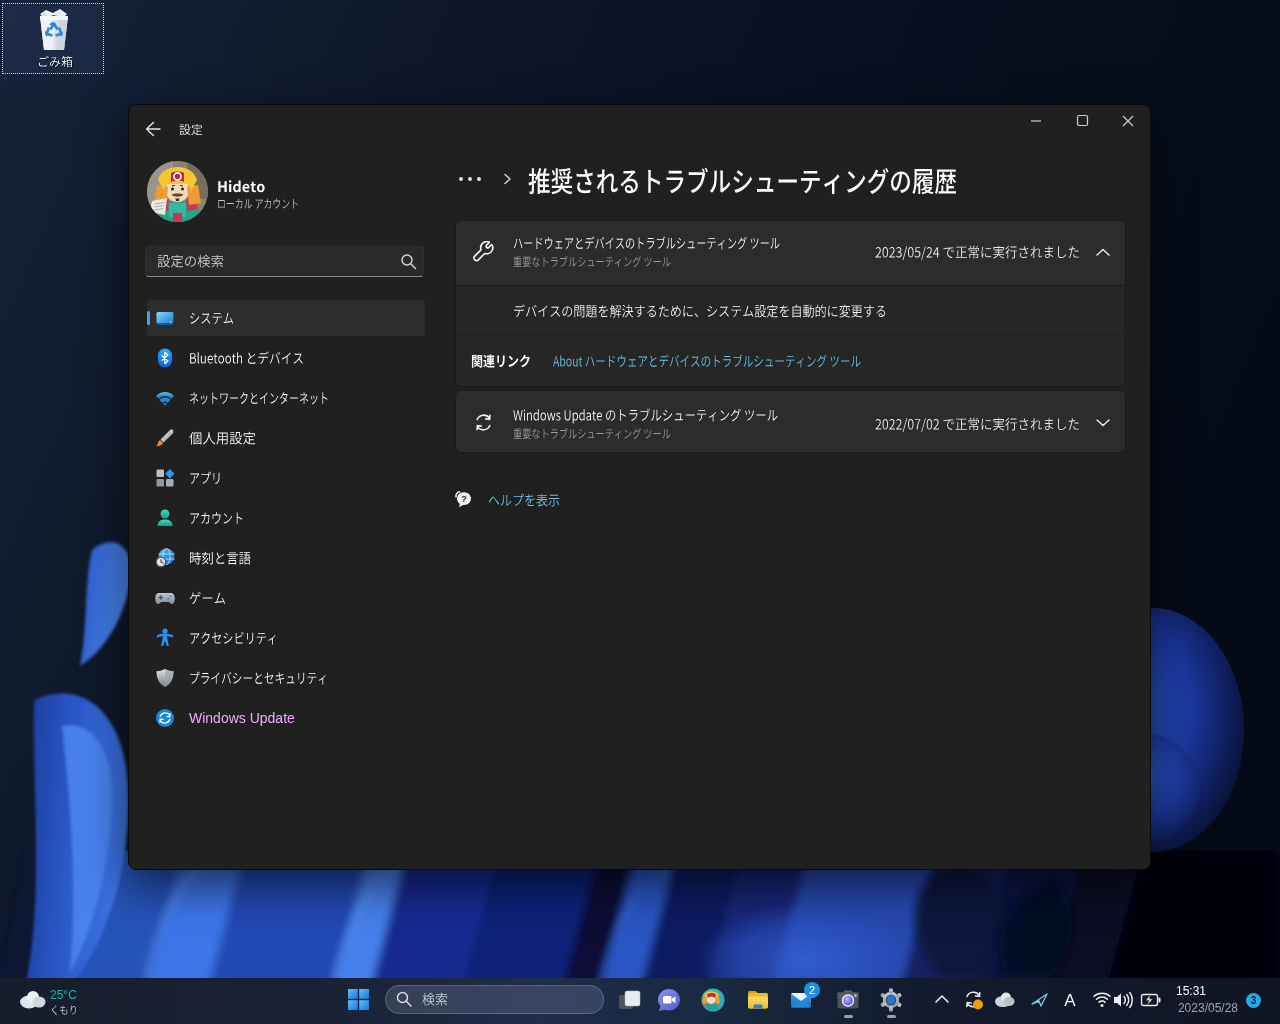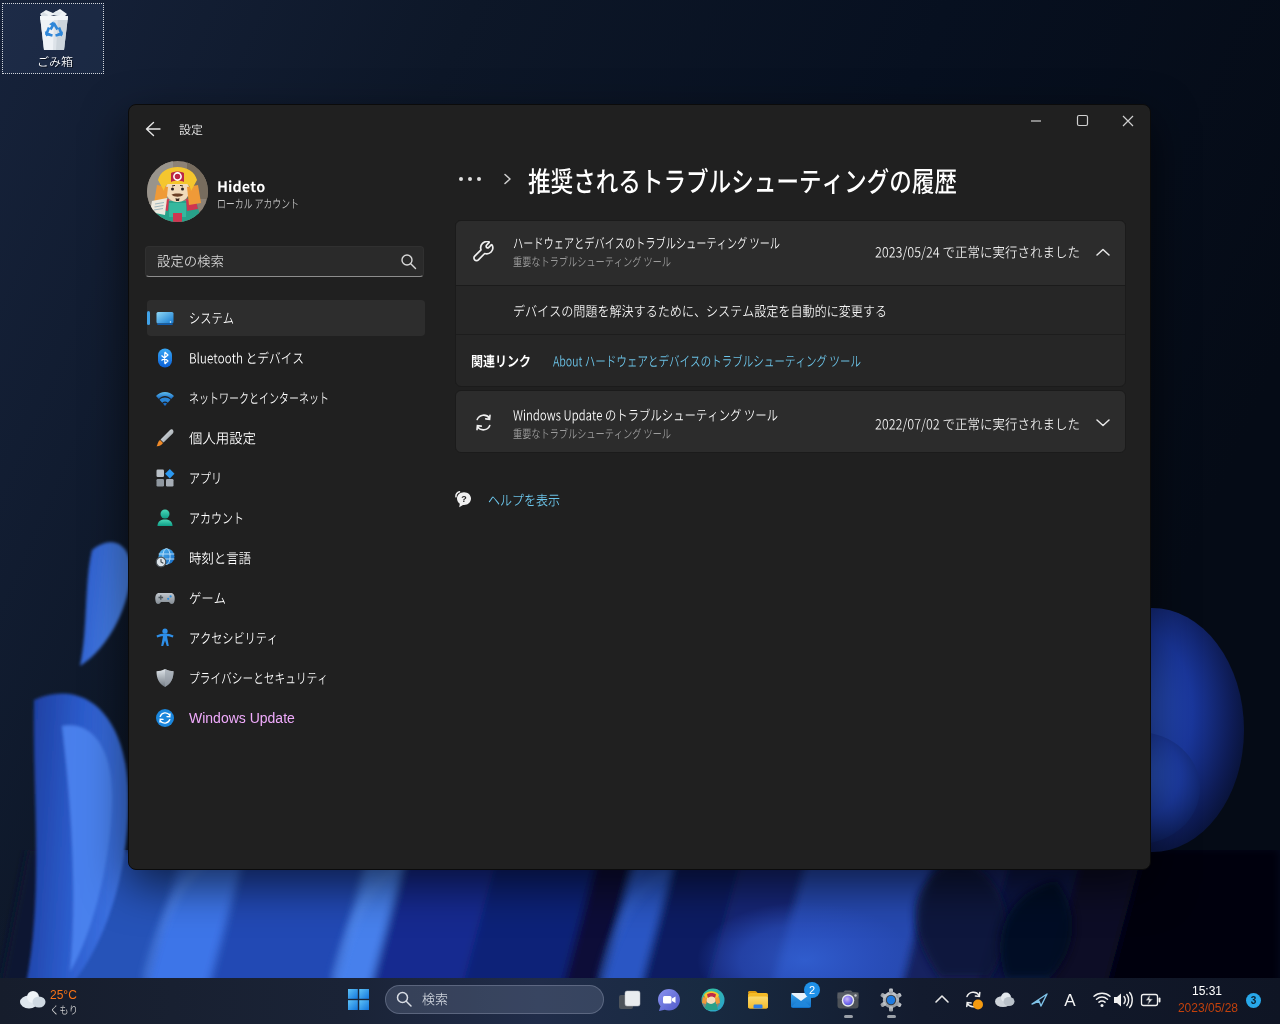--- a/index.html
+++ b/index.html
@@ -440,21 +440,21 @@
           <stop offset="0.72" stop-color="#131b2e"></stop>
           <stop offset="1" stop-color="#0f1524"></stop>
 </linearGradient>
       </defs>
 </svg>
     <svg class="abs" style="left:18px;top:988px" width="28" height="22" viewBox="0 0 28 22">
 <ellipse cx="11" cy="14" rx="9" ry="6.5" fill="#dfe7ee"></ellipse>
       <circle cx="15" cy="9" r="6" fill="#eef3f7"></circle>
       <ellipse cx="21" cy="14" rx="6.5" ry="5.5" fill="#cfd9e2"></ellipse>
     </svg>
-    <div class="abs" style="left:50px;top:988px;font-size:12px;color:#f97316">25°C</div>
+    <div class="abs" style="left:50px;top:988px;font-size:12px;color:#14b8a6">25°C</div>
     <svg style="position:absolute;left:50px;top:1001.9px" width="28" height="16.5" viewBox="0 0 33.0 16.5" preserveAspectRatio="none">
       <g transform="translate(0 12.1)">
         <path fill="#d5d5d5" d="M7.7 -8.2 7 -8.8C6.8 -8.6 6.6 -8.3 6.4 -8.1C5.6 -7.3 3.9 -6 3.1 -5.3C2.1 -4.5 2 -4 3 -3.2C4 -2.3 5.7 -0.9 6.5 -0.1C6.8 0.2 7 0.4 7.2 0.7L7.9 0C6.8 -1.1 4.8 -2.7 3.8 -3.5C3.1 -4.1 3.1 -4.3 3.8 -4.9C4.6 -5.6 6.2 -6.9 7 -7.5C7.1 -7.7 7.5 -8 7.7 -8.2Z M12.1 -4.4 12 -3.7C12.7 -3.4 13.6 -3.3 14.4 -3.3C14.3 -2.7 14.3 -2.3 14.3 -1.9C14.3 -0.2 15.5 0.5 16.9 0.5C19.1 0.5 20.5 -0.5 20.5 -2.1C20.5 -3.1 20.2 -3.8 19.4 -4.6L18.5 -4.5C19.3 -3.8 19.7 -2.9 19.7 -2.2C19.7 -1 18.6 -0.3 16.9 -0.3C15.7 -0.3 15 -1 15 -2.1C15 -2.3 15.1 -2.8 15.1 -3.2H15.5C16.3 -3.2 17 -3.2 17.7 -3.3L17.7 -4.1C16.9 -3.9 16.2 -3.9 15.4 -3.9H15.2L15.4 -6H15.5C16.4 -6 17.1 -6 17.8 -6.1L17.8 -6.8C17.1 -6.7 16.4 -6.7 15.5 -6.7L15.7 -7.9C15.7 -8.1 15.8 -8.3 15.8 -8.6L14.9 -8.7C15 -8.5 15 -8.3 14.9 -7.9L14.8 -6.7C14 -6.8 13.1 -6.9 12.4 -7.1L12.3 -6.4C13 -6.2 13.9 -6.1 14.7 -6L14.5 -4C13.7 -4 12.8 -4.1 12.1 -4.4Z M25.7 -8.7 24.8 -8.7C24.8 -8.4 24.8 -8.1 24.7 -7.8C24.6 -6.9 24.4 -5.3 24.4 -4.2C24.4 -3.5 24.4 -2.9 24.5 -2.5L25.3 -2.5C25.2 -3.1 25.2 -3.5 25.2 -3.9C25.4 -5.4 26.7 -7.4 28.1 -7.4C29.3 -7.4 29.9 -6.1 29.9 -4.3C29.9 -1.5 28 -0.5 25.6 -0.2L26.1 0.5C28.7 0 30.7 -1.3 30.7 -4.3C30.7 -6.6 29.6 -8.1 28.2 -8.1C26.8 -8.1 25.6 -6.6 25.2 -5.4C25.2 -6.2 25.4 -7.8 25.7 -8.7Z"></path>
       </g>
     </svg>
     <svg class="abs" style="left:348px;top:989px" width="21" height="21" viewBox="0 0 21 21">
 <defs>
         <linearGradient id="win" x1="0" y1="0" x2="1" y2="1">
           <stop offset="0" stop-color="#5ec2f7"></stop>
           <stop offset="1" stop-color="#1276dd"></stop>
@@ -594,15 +594,15 @@
 <path d="M104,20 L119,10 L113,22 L111,17 Z" fill="none" stroke="#7fc2e8" stroke-width="1.4" stroke-linejoin="round"></path>
 <text x="142" y="22" font-size="17" fill="#f2f2f2" text-anchor="middle" font-family="Liberation Sans">A</text>
 <path d="M166,12.2 C170.5,8.2 177.5,8.2 182,12.2 M168.5,15.2 C171.8,12.4 176.2,12.4 179.5,15.2 M171,18.2 C172.8,16.7 175.2,16.7 177,18.2" stroke="#f0f0f0" stroke-width="1.5" fill="none" stroke-linecap="round"></path>
       <circle cx="174" cy="21.5" r="1.5" fill="#f0f0f0"></circle>
 <path d="M186,13 L189,13 L193,9.5 L193,22.5 L189,19 L186,19 Z" fill="#f0f0f0"></path>
 <path d="M196,12.5 C197.5,14.5 197.5,17.5 196,19.5 M198.8,10.5 C201.3,13.5 201.3,18.5 198.8,21.5 M201.6,8.5 C205.1,12 205.1,20 201.6,23.5" stroke="#f0f0f0" stroke-width="1.4" fill="none" stroke-linecap="round"></path>
 <rect x="213.5" y="10.5" width="16" height="11" rx="2" fill="none" stroke="#f0f0f0" stroke-width="1.3"></rect>
       <rect x="230.5" y="13.5" width="2" height="5" rx="1" fill="#f0f0f0"></rect>
 <path d="M222,11 L218,16.2 L221,16.2 L219.5,21 L224.5,15 L221.5,15 Z" fill="#f0f0f0" stroke="#4d535b" stroke-width="0.6"></path>
 </svg>
-    <div class="abs" style="left:1176px;top:984px;width:62px;height:15px;font-size:12px;color:#fff;text-align:center">15:31</div>
-    <div class="abs" style="left:1156px;top:1001px;width:82px;height:15px;font-size:12px;color:#c2410c;text-align:right">2023/05/28</div>
+    <div class="abs" style="left:1176px;top:984px;width:62px;height:15px;font-size:12px;color:#fff;text-align:left">15:31</div>
+    <div class="abs" style="left:1156px;top:1001px;width:82px;height:15px;font-size:12px;color:#a3a3a3;text-align:right">2023/05/28</div>
     <div class="abs" style="left:1246px;top:993px;width:15px;height:15px;border-radius:8px;background:#28a8ea;color:#0b2030;font-size:10px;font-weight:bold;text-align:center;line-height:15px">3</div>
   </div>
 </body></html>

